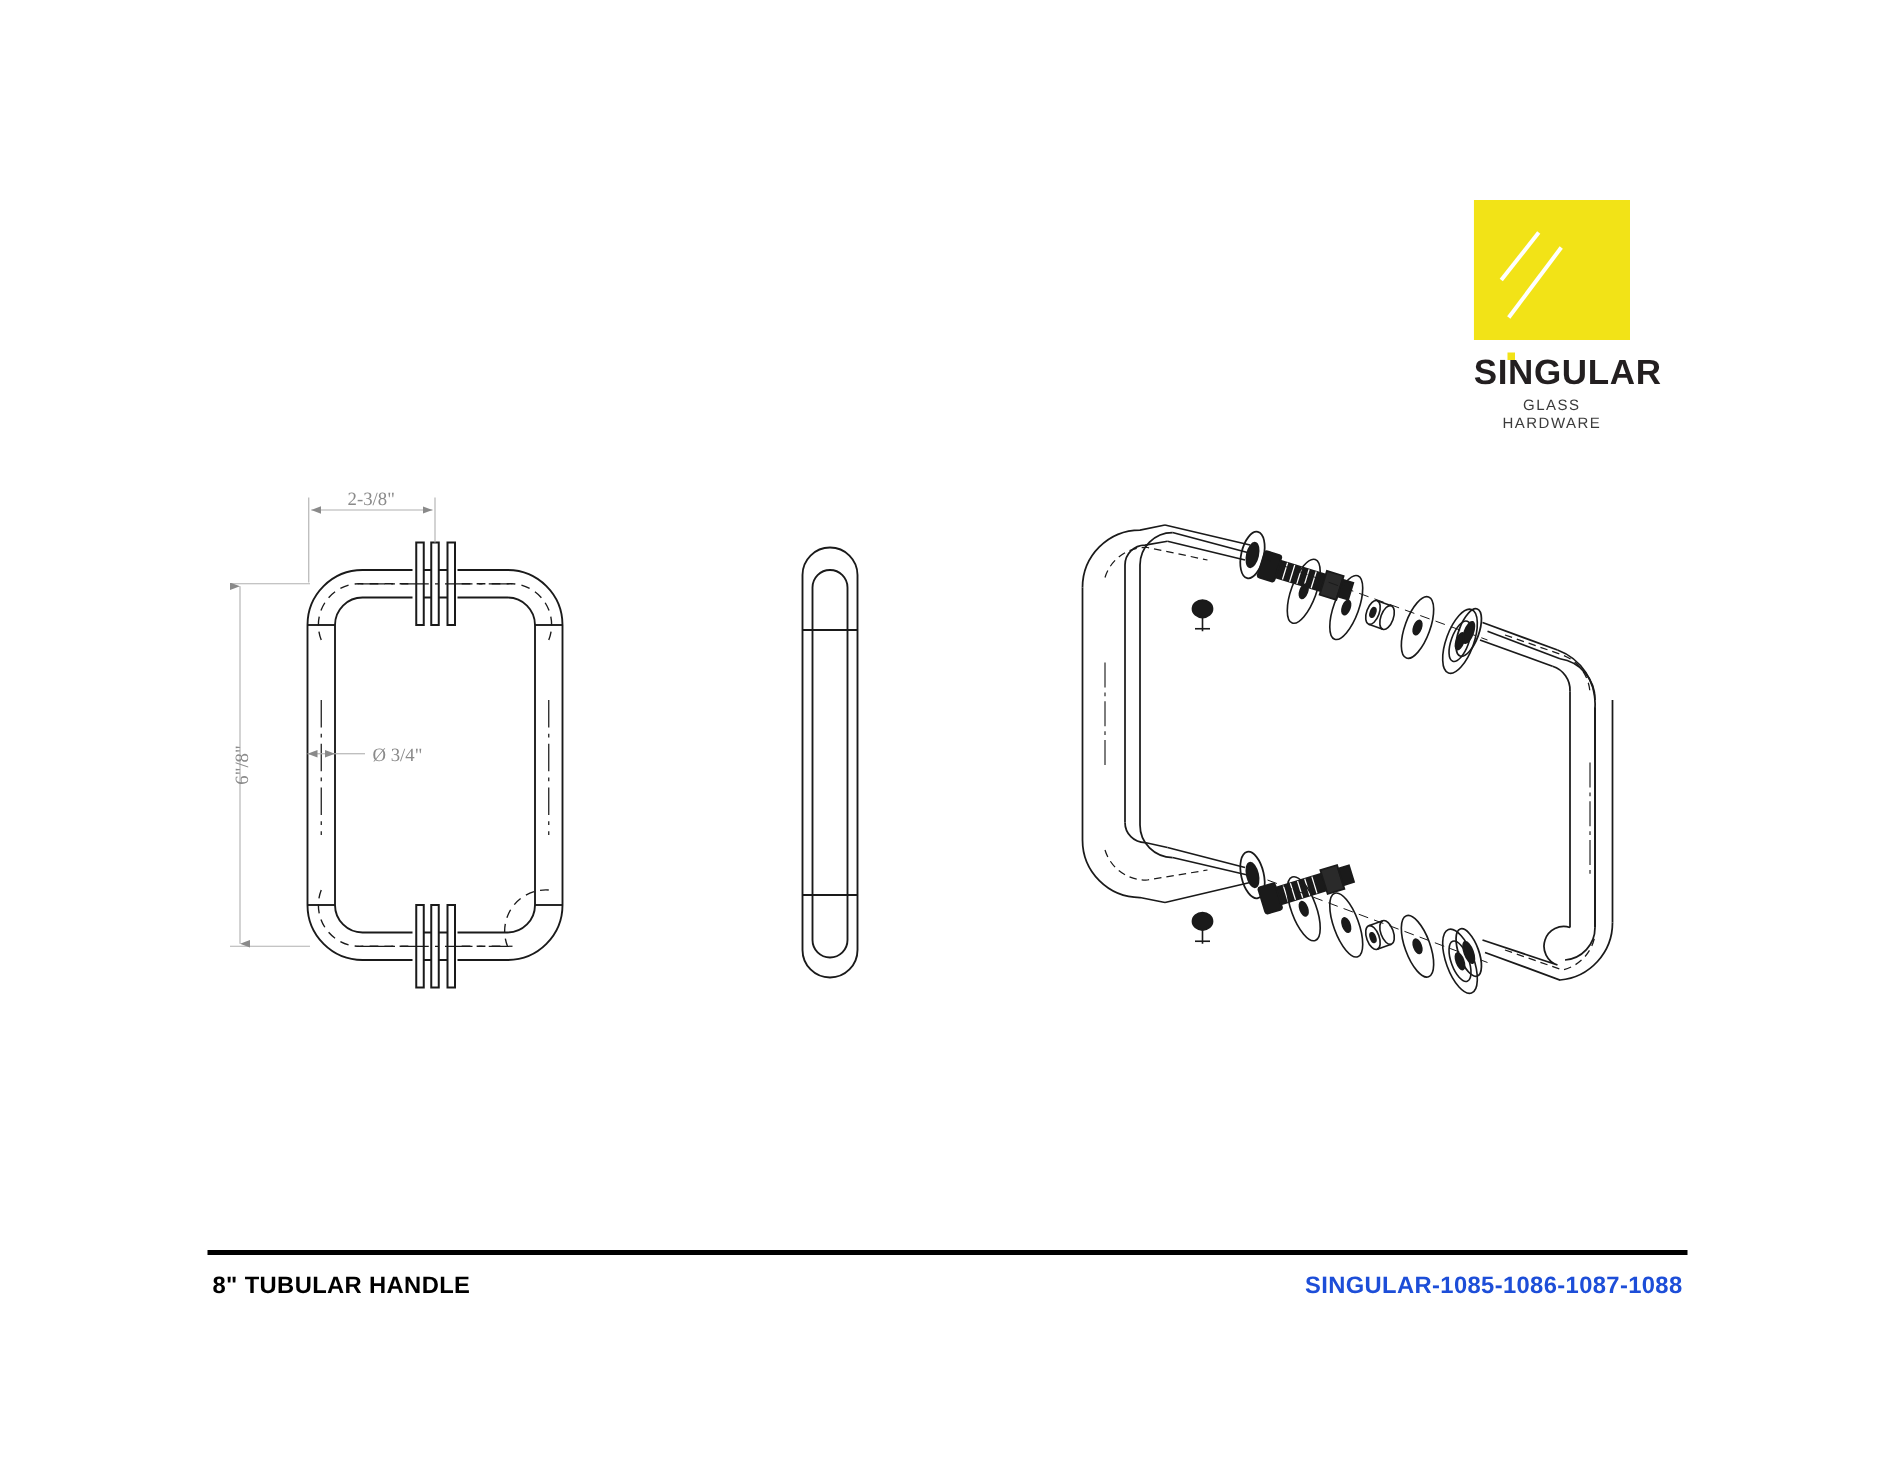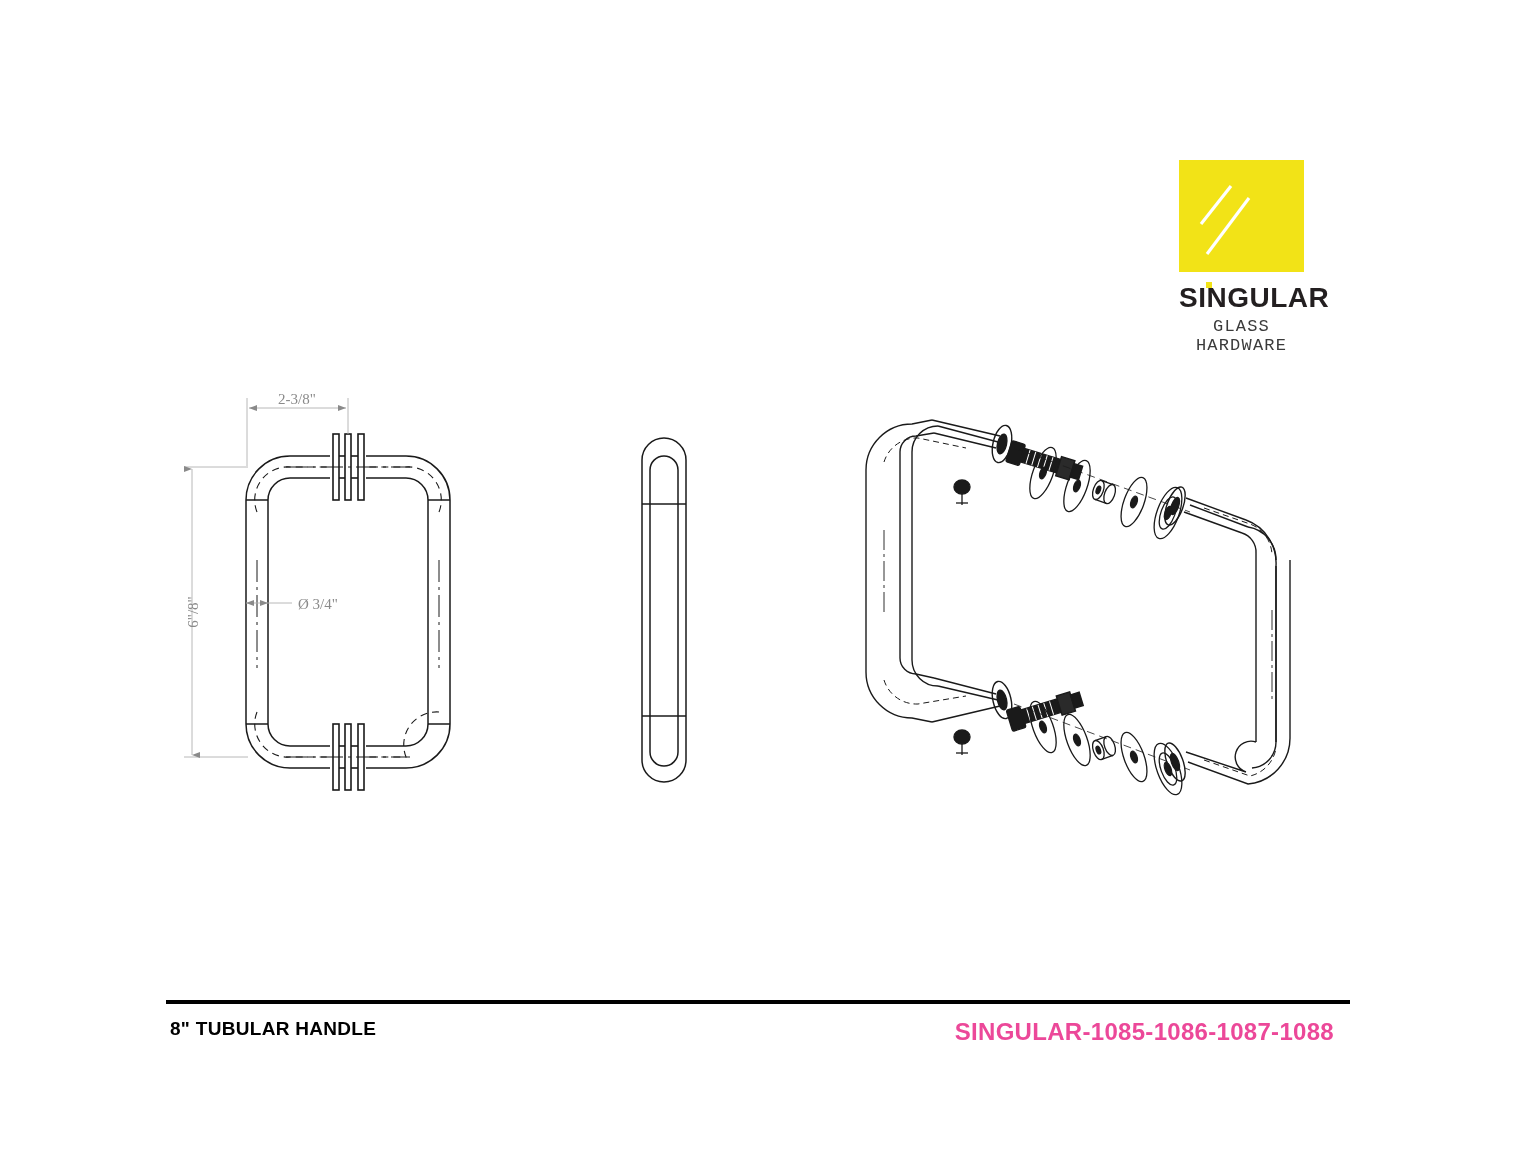--- a/index.html
+++ b/index.html
@@ -6,36 +6,36 @@
   body{width:1518px;height:1173px;position:relative;overflow:hidden;
        font-family:"Liberation Sans", sans-serif;color:#000;}
 
   
   #logo-block{position:absolute;left:1179px;top:160px;width:125px;}
   #logo-mark{width:125px;height:112px;position:relative;}
   #logo-mark svg{display:block;}
   #logo-wordmark{font-family:"Liberation Sans", sans-serif;font-weight:bold;
         font-size:28px;letter-spacing:.5px;color:#231f20;text-align:center;
         line-height:1;margin-top:12px;position:relative;}
-  #logo-tagline{font-family:Liberation Mono, monospace;font-size:17px;
+  #logo-tagline{font-family:Liberation Sans, sans-serif;font-size:12px;
         letter-spacing:1.2px;color:#3b3b3b;text-align:center;margin-top:5px;}
   
   #logo-idot{position:absolute;left:27px;top:-2px;width:6px;height:6px;background:#f2e317;}
 
   
   #drawing{position:absolute;left:0;top:0;width:1518px;height:1173px;
            pointer-events:none;}
 
   
   #footer-rule{position:absolute;left:166px;top:1000px;width:1184px;height:4px;
                background:#000;}
   #footer-left{position:absolute;left:170px;top:1018px;font-weight:bold;
                font-size:19px;letter-spacing:.3px;color:#000;}
-  #footer-right{position:absolute;right:184px;top:1018px;font-weight:bold;
-               font-size:24px;letter-spacing:.3px;color:#ec4899;text-align:right;}
+  #footer-right{position:absolute;right:172px;top:1018px;font-weight:bold;
+               font-size:19px;letter-spacing:.3px;color:#1d4ed8;text-align:right;}
 
   
   .dimtext{font-family:"Liberation Serif", serif;fill:#8a8a8a;font-size:15px;}
 </style>
 </head>
 <body>
 
 <div id="logo-block">
   <div id="logo-mark">
     <svg width="125" height="112" viewBox="0 0 125 112" xmlns="http://www.w3.org/2000/svg">

